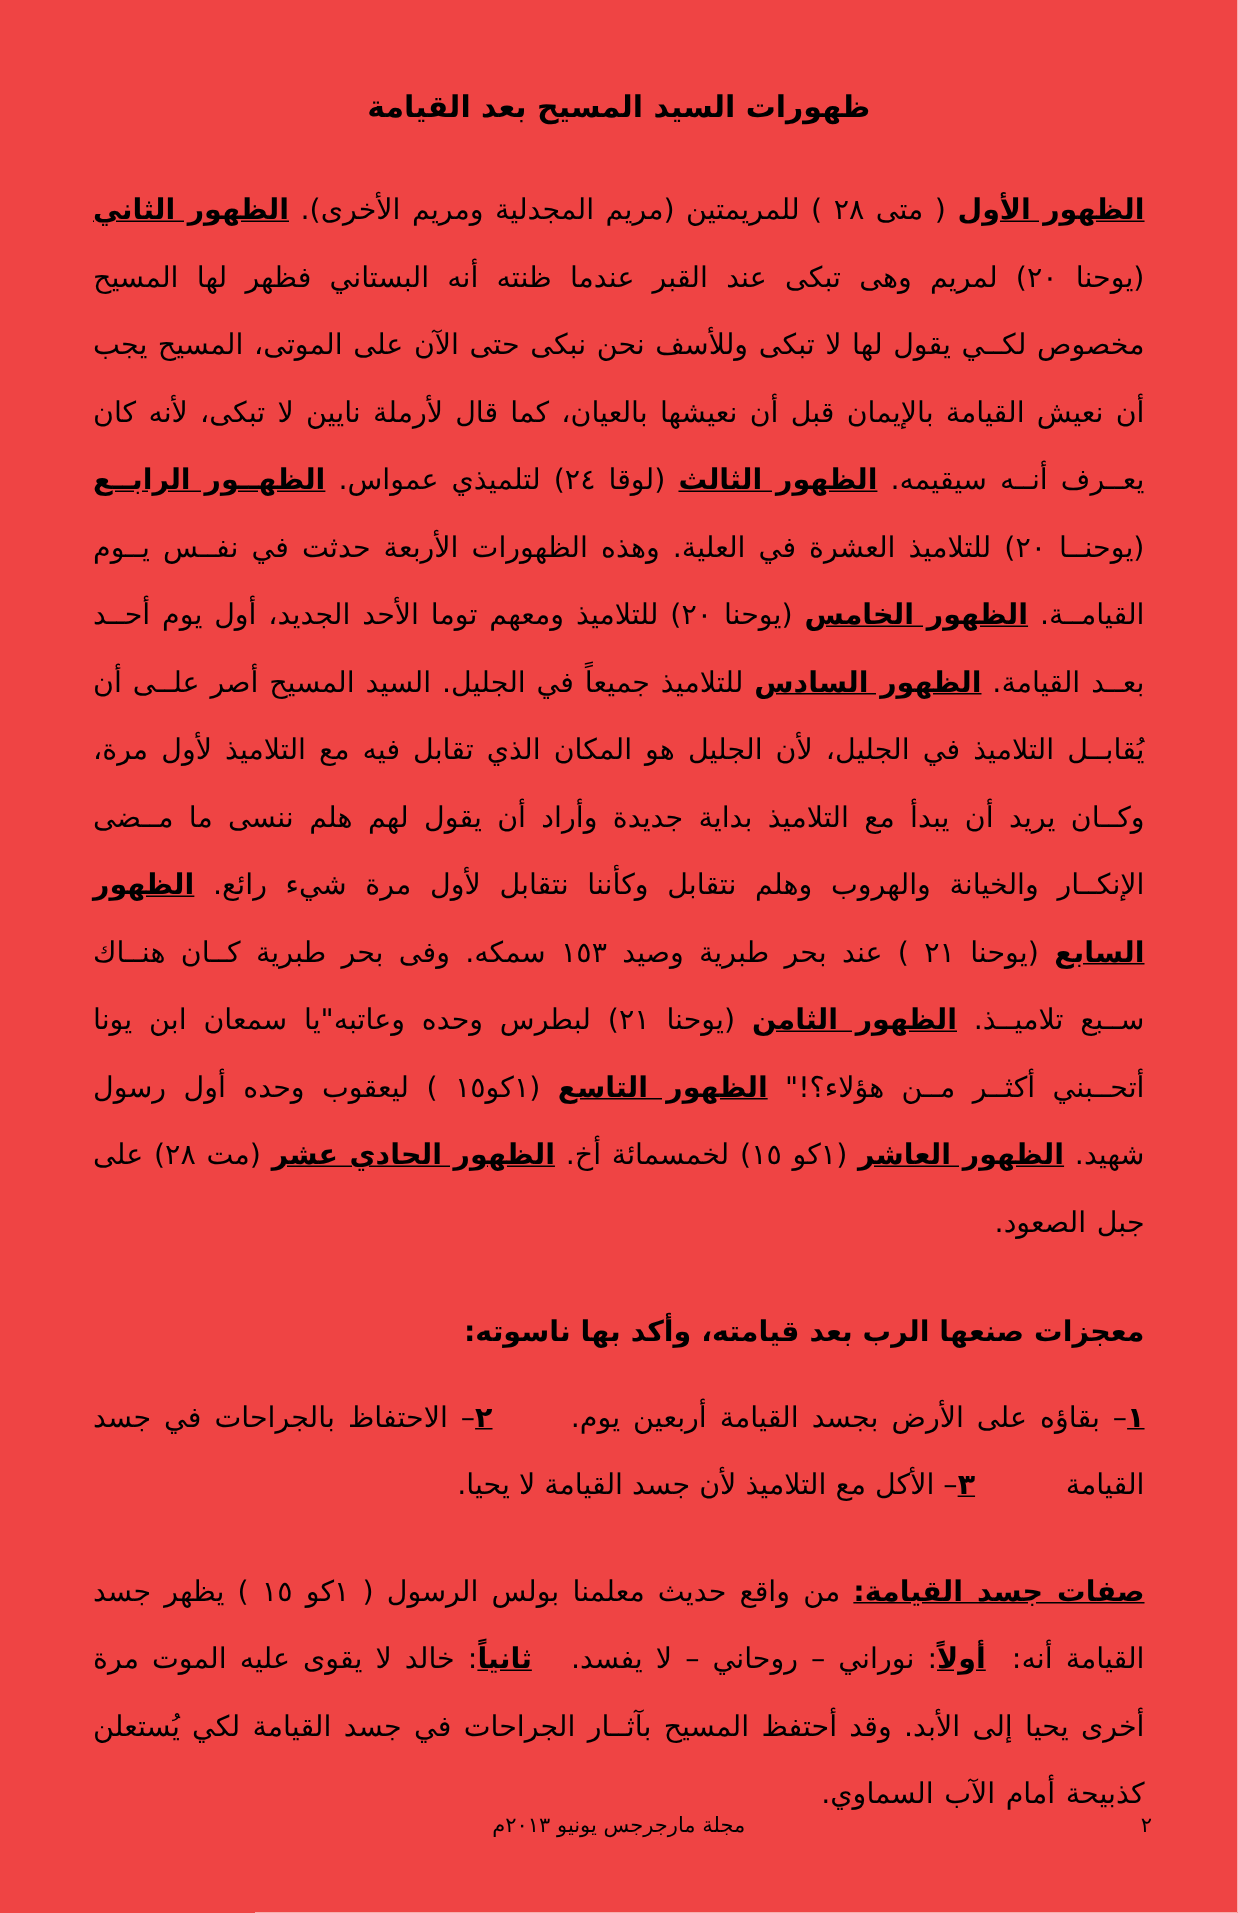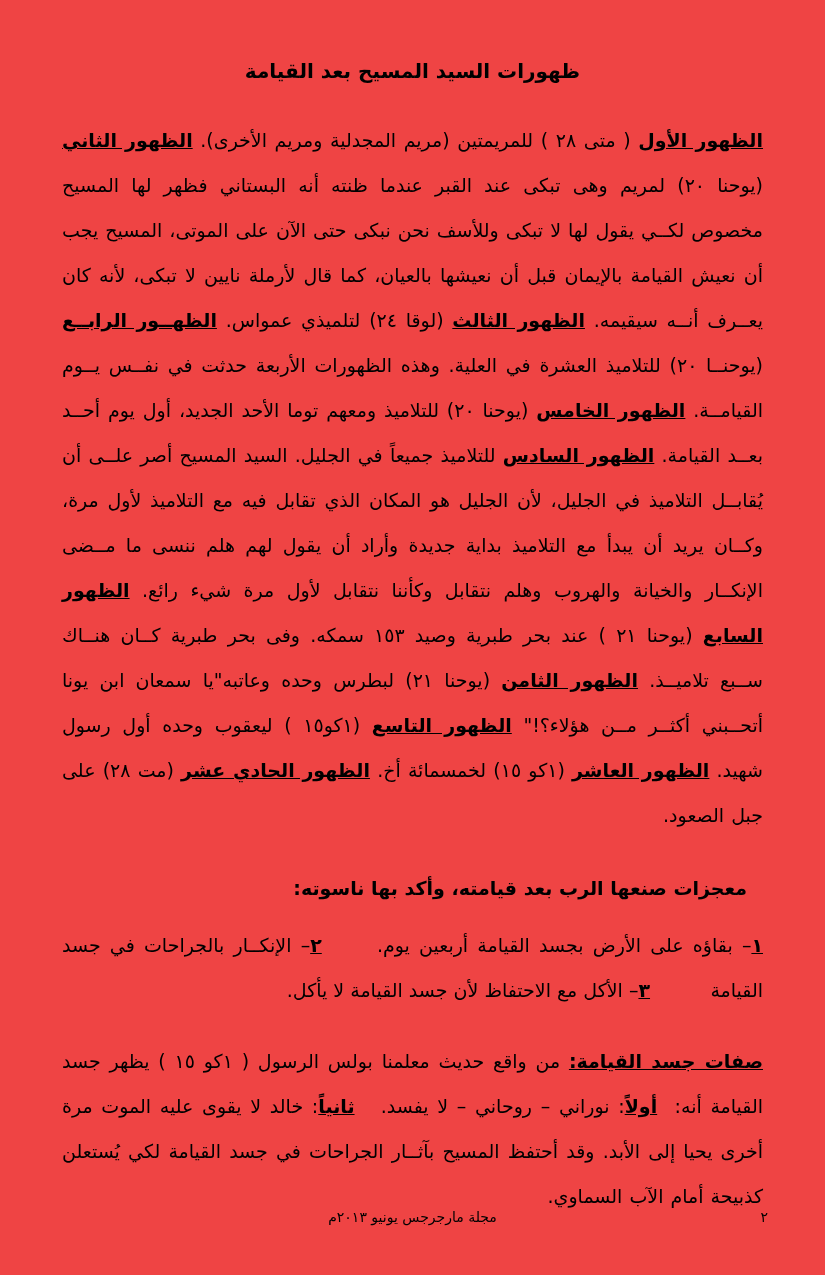--- a/index.html
+++ b/index.html
@@ -37,21 +37,21 @@
     text-align: justify;
     margin: 0;
     word-spacing: 1px;
   }
   .b { font-weight: bold; text-decoration: underline; }
   .section-heading {
     font-weight: bold;
     font-size: 19px;
     line-height: 45px;
     text-align: right;
-    margin: 28px 16px 0 0;
+    margin: 28px 0 0 0;
   }
   .list-row {
     font-size: 19px;
     line-height: 45px;
     margin: 0;
   }
   .list-row-justified {
     text-align: justify;
     text-align-last: justify;
   }
@@ -89,22 +89,22 @@
 
   <div class="content">
 
     <h1 class="doc-title">ظهورات السيد المسيح بعد القيامة</h1>
 
     <p class="para"><span class="b">الظهور الأول</span><span> ( متى ٢٨ ) للمريمتين (مريم المجدلية ومريم الأخرى). </span><span class="b">الظهور الثاني</span><span> (يوحنا ٢٠) لمريم وهى تبكى عند القبر عندما ظنته أنه البستاني فظهر لها المسيح مخصوص لكــي يقول لها لا تبكى وللأسف نحن نبكى حتى الآن على الموتى، المسيح يجب أن نعيش القيامة بالإيمان قبل أن نعيشها بالعيان، كما قال لأرملة نايين لا تبكى، لأنه كان يعــرف أنــه سيقيمه. </span><span class="b">الظهور الثالث</span><span> (لوقا ٢٤) لتلميذي عمواس. </span><span class="b">الظهــور الرابــع</span><span> (يوحنــا ٢٠) للتلاميذ العشرة في العلية. وهذه  الظهورات الأربعة حدثت في نفــس يــوم القيامــة. </span><span class="b">الظهور الخامس</span><span> (يوحنا ٢٠) للتلاميذ ومعهم توما الأحد الجديد، أول يوم أحــد بعــد القيامة. </span><span class="b">الظهور السادس</span><span> للتلاميذ جميعاً في الجليل. السيد المسيح أصر علــى أن يُقابــل التلاميذ في الجليل، لأن الجليل هو المكان الذي تقابل فيه مع التلاميذ لأول مرة، وكــان يريد أن يبدأ مع التلاميذ بداية جديدة وأراد أن يقول لهم هلم ننسى ما مــضى الإنكــار والخيانة والهروب وهلم نتقابل وكأننا نتقابل لأول مرة شيء رائع. </span><span class="b">الظهور السابع</span><span> (يوحنا ٢١ ) عند بحر طبرية وصيد ١٥٣ سمكه. وفى بحر طبرية كــان هنــاك ســبع تلاميــذ. </span><span class="b">الظهور الثامن</span><span> (يوحنا ٢١) لبطرس وحده وعاتبه"يا سمعان ابن يونا أتحــبني أكثــر مــن هؤلاء؟!" </span><span class="b">الظهور التاسع</span><span> (١كو١٥ ) ليعقوب وحده أول رسول شهيد. </span><span class="b">الظهور العاشر</span><span> (١كو ١٥) لخمسمائة أخ. </span><span class="b">الظهور الحادي عشر</span><span> (مت ٢٨) على جبل الصعود.</span></p>
 
     <h2 class="section-heading">معجزات صنعها الرب بعد قيامته، وأكد بها ناسوته:</h2>
 
     <div class="list-block">
-      <p class="list-row list-row-justified"><span class="b">١</span><span>– بقاؤه على الأرض بجسد القيامة أربعين يوم.&nbsp;&nbsp;&nbsp;&nbsp;&nbsp; </span><span class="b">٢</span><span>– الإنكــار بالجراحات في جسد</span></p>
-      <p class="list-row list-row-start"><span>القيامة&nbsp;&nbsp;&nbsp;&nbsp;&nbsp;&nbsp;&nbsp;&nbsp;&nbsp; </span><span class="b">٣</span><span>– الأكل مع الاحتفاظ لأن جسد القيامة لا يأكل.</span></p>
+      <p class="list-row list-row-justified"><span class="b">١</span><span>– بقاؤه على الأرض بجسد القيامة أربعين يوم.&nbsp;&nbsp;&nbsp;&nbsp;&nbsp; </span><span class="b">٢</span><span>– الاحتفاظ بالجراحات في جسد</span></p>
+      <p class="list-row list-row-start"><span>القيامة&nbsp;&nbsp;&nbsp;&nbsp;&nbsp;&nbsp;&nbsp;&nbsp;&nbsp; </span><span class="b">٣</span><span>– الأكل مع التلاميذ لأن جسد القيامة لا يحيا.</span></p>
     </div>
 
     <p class="para para-attributes"><span class="b">صفات جسد القيامة:</span><span> من واقع حديث معلمنا بولس الرسول ( ١كو ١٥ ) يظهر جسد القيامة أنه:&nbsp; </span><span class="b">أولاً</span><span>: نوراني – روحاني – لا يفسد.&nbsp;&nbsp; </span><span class="b">ثانياً</span><span>: خالد لا يقوى عليه الموت مرة أخرى يحيا إلى الأبد. وقد أحتفظ المسيح بآثــار الجراحات في جسد القيامة لكي يُستعلن كذبيحة أمام الآب السماوي.</span></p>
 
   </div>
 
   <div class="footer">
     <span class="footer-journal">مجلة مارجرجس يونيو ٢٠١٣م</span>
     <span class="footer-pagenum">٢</span>
   </div>

